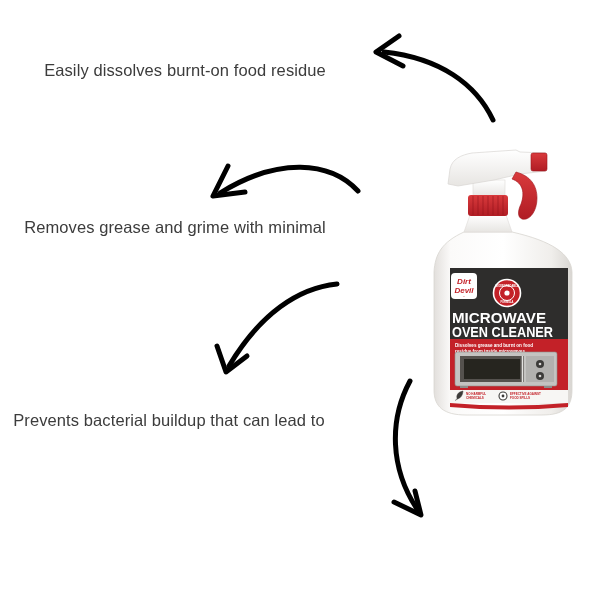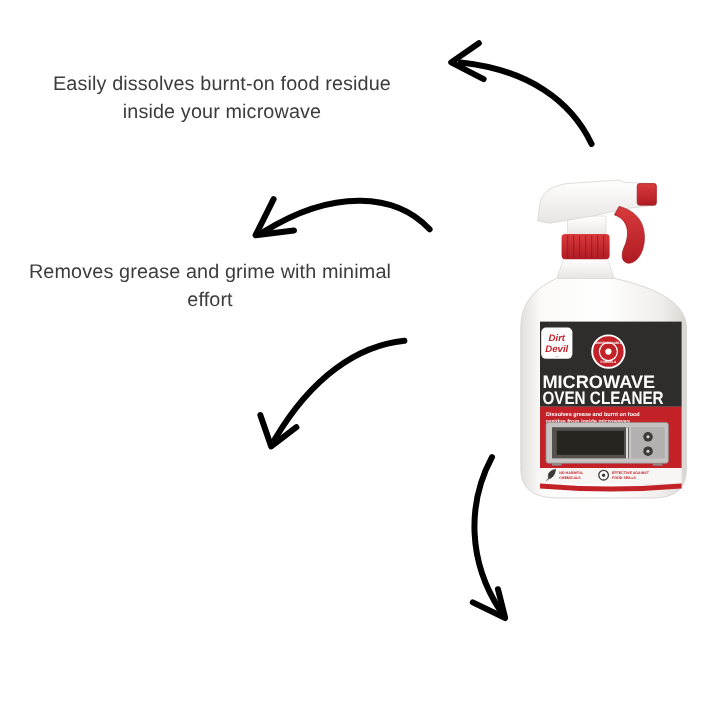--- a/index.html
+++ b/index.html
@@ -19,27 +19,26 @@
   .product{position:absolute;left:424px;top:140px;}
   .arrow-stroke{fill:none;stroke:#000;stroke-width:5;stroke-linecap:round;stroke-linejoin:round;}
 </style>
 </head>
 <body>
 
 <div class="stage">
 
   <div class="callout c1">
     <div>Easily dissolves burnt-on food residue</div>
-    <div>inside your microwave</div>
   </div>
   <div class="callout c2">
     <div>Removes grease and grime with minimal</div>
-    <div>effort</div>
   </div>
   <div class="callout c3">
+    <div>Prevents bacterial buildup that can lead to</div>
   </div>
 
   <svg class="arrow-layer" width="600" height="600" viewBox="0 0 600 600">
     <g>
       <path class="arrow-stroke" d="M493,120 C476,84 440,58 384,52"></path>
       <path class="arrow-stroke" d="M399,36 L376,52 L403,66"></path>
     </g>
     <g>
       <path class="arrow-stroke" d="M358,191 C330,161 278,157 220,193"></path>
       <path class="arrow-stroke" d="M228,166 L213,196 L245,192"></path>

